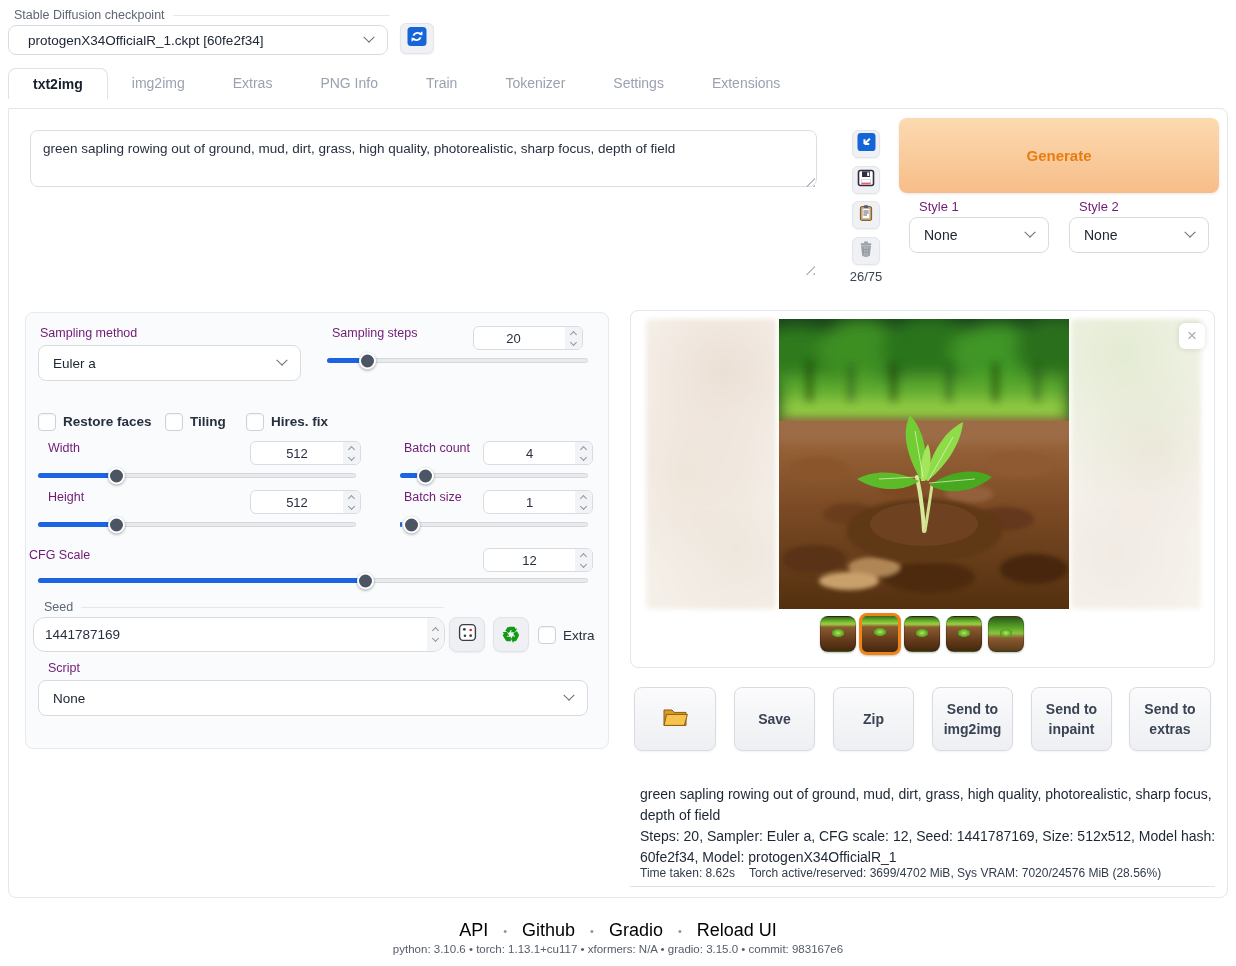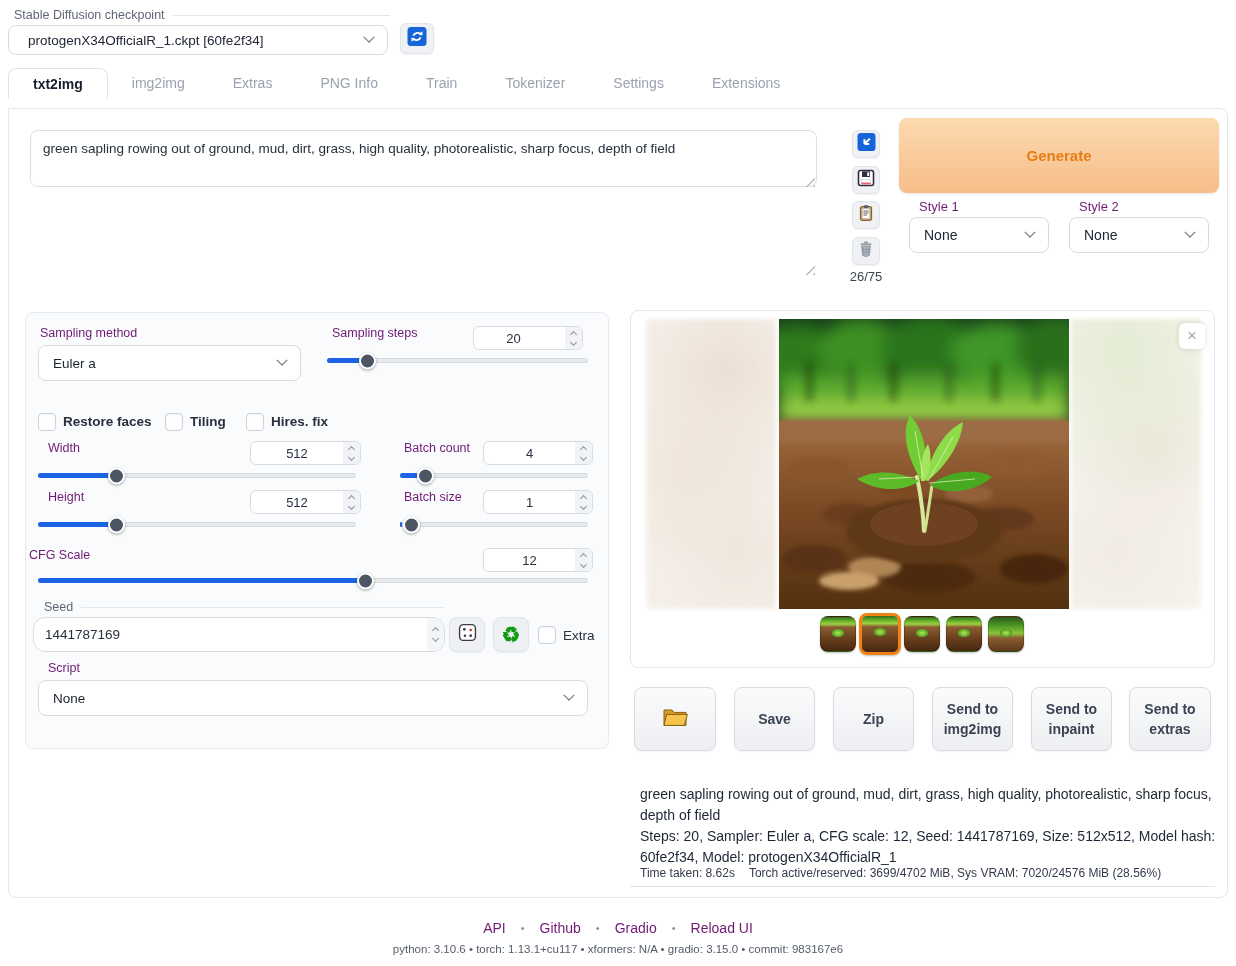--- a/index.html
+++ b/index.html
@@ -89,21 +89,21 @@
           background:linear-gradient(180deg,#fbfbfc,#edeff2); display:flex; align-items:center; justify-content:center;
           text-align:center; font-size:14px; font-weight:600; color:#3a4354; line-height:1.45; box-shadow:0 1px 2px rgba(0,0,0,.05);
           padding:0 8px; cursor:pointer; }
 
   .infotxt { position:absolute; left:640px; width:578px; font-size:14px; color:#1d2635; line-height:1.5; }
   .perfrow { position:absolute; left:640px; top:866px; width:578px; font-size:12px; color:#333c4b; display:flex; gap:14px; }
   .divider { position:absolute; left:630px; top:886px; width:585px; height:1px; background:#dfe3e8; }
 
   
   .flinks { position:absolute; left:0; top:920px; width:100%; display:flex; align-items:center; justify-content:center; }
-  .flink { font-size:14px; color:#701a75; cursor:pointer; }
+  .flink { font-size:18px; color:#000000; cursor:pointer; }
   .dotsep { color:#8b929e; font-size:11px; margin:0 15px; }
   .fvers { position:absolute; left:0; top:943px; width:100%; text-align:center; font-size:11.5px; color:#545c6a; }
 
   .seedinput { position:absolute; display:flex; align-items:stretch; background:#fff; border:1px solid #d8dce1; border-radius:12px; overflow:hidden; }
   .seedinput .sval { flex:1; display:flex; align-items:center; padding-left:11px; font-size:13.5px; color:#27303f; }
   .sqbtn { position:absolute; width:36px; height:35px; border-radius:8px; background:#eef0f3; border:1px solid #e0e3e8;
            display:flex; align-items:center; justify-content:center; box-shadow:0 1px 2px rgba(0,0,0,.06); cursor:pointer; }
   .recycle { font-size:21px; color:#139a13; font-weight:700; line-height:1; }
 </style>
 </head>

